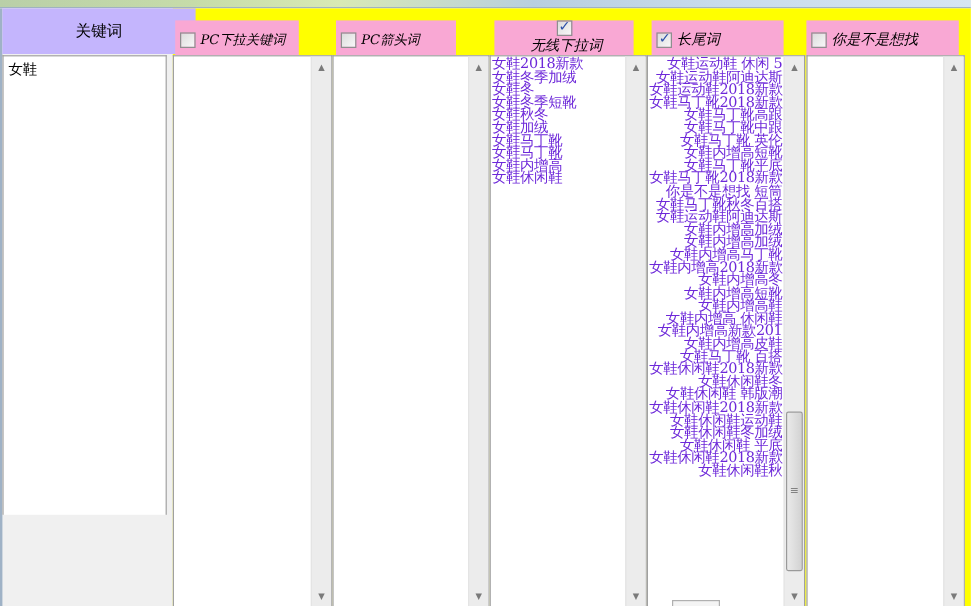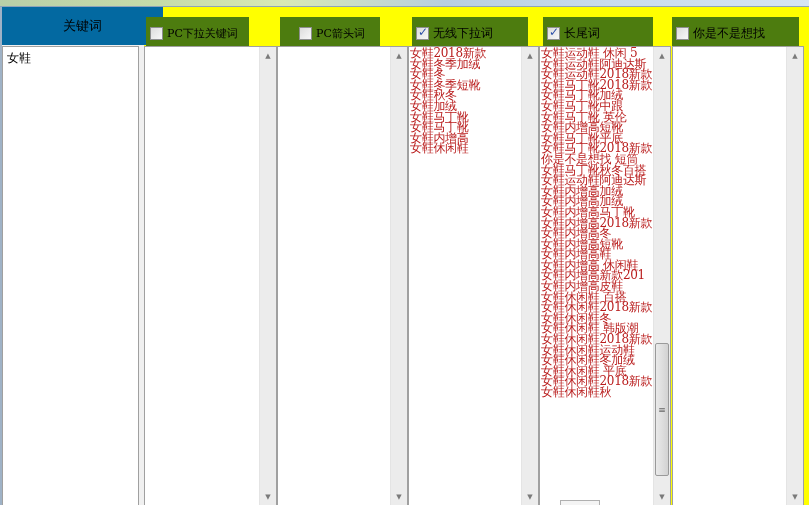--- a/index.html
+++ b/index.html
@@ -2,28 +2,28 @@
 <html><head>
 <meta charset="utf-8">
 <style>
   * { box-sizing: border-box; margin: 0; padding: 0; }
   html, body { width: 809px; height: 505px; overflow: hidden; background: #f0f0f0; font-family: "DejaVu Sans", "Liberation Sans", sans-serif; }
   .titlebar { position: absolute; left: 0; top: 0; width: 809px; height: 7px;
     background: linear-gradient(90deg, #b9cfa8 0%, #c6dca9 20%, #d8e9b5 35%, #b8cfdf 55%, #c9dcec 75%, #d6e5f2 100%);
     border-bottom: 1px solid #8ea4b8; }
   .frame { position: absolute; left: 0; top: 7px; width: 809px; height: 498px; background: #f0f0f0; border-left: 2px solid #9fb2c6; }
   .yellow { position: absolute; left: 144px; top: 7px; width: 665px; height: 498px; background: #ffff00; }
-  .kw-header { position: absolute; left: 2px; top: 7px; width: 161px; height: 38px; background: #0369a1; display: flex; align-items: center; justify-content: center; font-size: 13px; color: #000; }
-  .kw-list { position: absolute; left: 2px; top: 46px; width: 137px; height: 459px; background: #fff; border: 1px solid #a0a0a0; border-bottom: none; font-size: 12px; padding: 3px 4px; }
-  .hdr { position: absolute; top: 17px; height: 32px; background: #4d7c0f; display: flex; align-items: center; padding-left: 4px; font-size: 12px; color: #000; }
+  .kw-header { position: absolute; left: 2px; top: 7px; width: 161px; height: 38px; background: #c4b5fd; display: flex; align-items: center; justify-content: center; font-size: 13px; color: #000; }
+  .kw-list { position: absolute; left: 2px; top: 46px; width: 137px; height: 383px; background: #fff; border: 1px solid #a0a0a0; border-bottom: none; font-size: 12px; padding: 3px 4px; }
+  .hdr { position: absolute; top: 17px; height: 32px; background: #f9a8d4; display: flex; align-items: center; padding-left: 4px; font-size: 12px; color: #000; font-style: italic; }
   .cb { width: 13px; height: 13px; border: 1px solid #8e8f8f; background: linear-gradient(135deg, #dcdcdc, #f8f8f8); margin-right: 4px; position: relative; flex: none; }
   .cb.checked::after { content: "✓"; position: absolute; left: 1px; top: -3px; font-size: 12px; color: #2c4fa8; font-weight: bold; }
   .hdr .lbl.serif { font-family: "DejaVu Serif", "Liberation Serif", serif; font-size: 11px; }
   .panel { position: absolute; top: 46px; height: 459px; background: #fff; border: 1px solid #a0a0a0; border-bottom: none; overflow: hidden; }
-  .panel .content { position: absolute; left: 0; top: 0; right: 17px; bottom: 0; overflow: hidden; font-family: "DejaVu Serif", "Liberation Serif", serif; font-size: 12px; line-height: 10.6px; padding: 1px 1px; white-space: nowrap; color: #b91c1c; letter-spacing: -0.3px; }
+  .panel .content { position: absolute; left: 0; top: 0; right: 17px; bottom: 0; overflow: hidden; font-family: "DejaVu Serif", "Liberation Serif", serif; font-size: 12px; line-height: 10.6px; padding: 1px 1px; white-space: nowrap; color: #6d28d9; letter-spacing: -0.3px; }
   .panel .content div { height: 10.6px; overflow: visible; }
   .vscroll { position: absolute; right: 0; top: 0; width: 17px; bottom: 0; background: #ececec; border-left: 1px solid #e4e4e4; }
   .arrow-up, .arrow-down { position: absolute; left: 0; width: 16px; height: 17px; display: flex; align-items: center; justify-content: center; font-size: 7px; color: #7a7a7a; }
   .arrow-up { top: 0; }
   .arrow-down { bottom: 0; }
   .thumb { position: absolute; left: 1px; width: 14px; border: 1px solid #9a9a9a; border-radius: 2px; background: linear-gradient(90deg, #eaeaea, #dcdcdc 60%, #d2d2d2); display: flex; align-items: center; justify-content: center; font-size: 9px; color: #666; }
   .hscroll-stub { position: absolute; left: 560px; top: 500px; width: 40px; height: 5px; border: 1px solid #b0b0b0; border-bottom: none; background: #f4f4f4; }
 </style>
 </head>
 <body>
@@ -44,33 +44,33 @@
   <span class="lbl serif">PC下拉关键词</span>
 </div>
 <div class="panel" style="left:144px;width:133px;">
   <div class="content"></div>
   <div class="vscroll">
     <div class="arrow-up">▲</div>
     <div class="arrow-down">▼</div>
   </div>
 </div>
 
-<div class="hdr" style="left:280px;width:100px;justify-content:center;">
+<div class="hdr" style="left:280px;width:100px;">
   <span class="cb"></span>
   <span class="lbl serif">PC箭头词</span>
 </div>
 <div class="panel" style="left:277px;width:131px;">
   <div class="content"></div>
   <div class="vscroll">
     <div class="arrow-up">▲</div>
     <div class="arrow-down">▼</div>
   </div>
 </div>
 
-<div class="hdr" style="left:412px;width:116px;">
+<div class="hdr" style="left:412px;width:116px;flex-direction:column;">
   <span class="cb checked"></span>
   <span class="lbl">无线下拉词</span>
 </div>
 <div class="panel" style="left:408px;width:131px;">
   <div class="content">
     <div>女鞋2018新款</div>
     <div>女鞋冬季加绒</div>
     <div>女鞋冬</div>
     <div>女鞋冬季短靴</div>
     <div>女鞋秋冬</div>
@@ -83,46 +83,46 @@
   <div class="vscroll">
     <div class="arrow-up">▲</div>
     <div class="arrow-down">▼</div>
   </div>
 </div>
 
 <div class="hdr" style="left:543px;width:110px;align-items:center;">
   <span class="cb checked"></span>
   <span class="lbl">长尾词</span>
 </div>
-<div class="panel" style="left:539px;width:132px;">
+<div class="panel" style="left:539px;width:132px;text-align:right;">
   <div class="content">
     <div>女鞋运动鞋 休闲 5</div>
     <div>女鞋运动鞋阿迪达斯</div>
     <div>女鞋运动鞋2018新款</div>
     <div>女鞋马丁靴2018新款</div>
-    <div>女鞋马丁靴加绒</div>
+    <div>女鞋马丁靴高跟</div>
     <div>女鞋马丁靴中跟</div>
     <div>女鞋马丁靴 英伦</div>
     <div>女鞋内增高短靴</div>
     <div>女鞋马丁靴平底</div>
     <div>女鞋马丁靴2018新款</div>
     <div>你是不是想找 短筒</div>
     <div>女鞋马丁靴秋冬百搭</div>
     <div>女鞋运动鞋阿迪达斯</div>
     <div>女鞋内增高加绒</div>
     <div>女鞋内增高加绒</div>
     <div>女鞋内增高马丁靴</div>
     <div>女鞋内增高2018新款</div>
     <div>女鞋内增高冬</div>
     <div>女鞋内增高短靴</div>
     <div>女鞋内增高鞋</div>
     <div>女鞋内增高 休闲鞋</div>
     <div>女鞋内增高新款201</div>
     <div>女鞋内增高皮鞋</div>
-    <div>女鞋休闲鞋 百搭</div>
+    <div>女鞋马丁靴 百搭</div>
     <div>女鞋休闲鞋2018新款</div>
     <div>女鞋休闲鞋冬</div>
     <div>女鞋休闲鞋 韩版潮</div>
     <div>女鞋休闲鞋2018新款</div>
     <div>女鞋休闲鞋运动鞋</div>
     <div>女鞋休闲鞋冬加绒</div>
     <div>女鞋休闲鞋 平底</div>
     <div>女鞋休闲鞋2018新款</div>
     <div>女鞋休闲鞋秋</div>
   </div>

